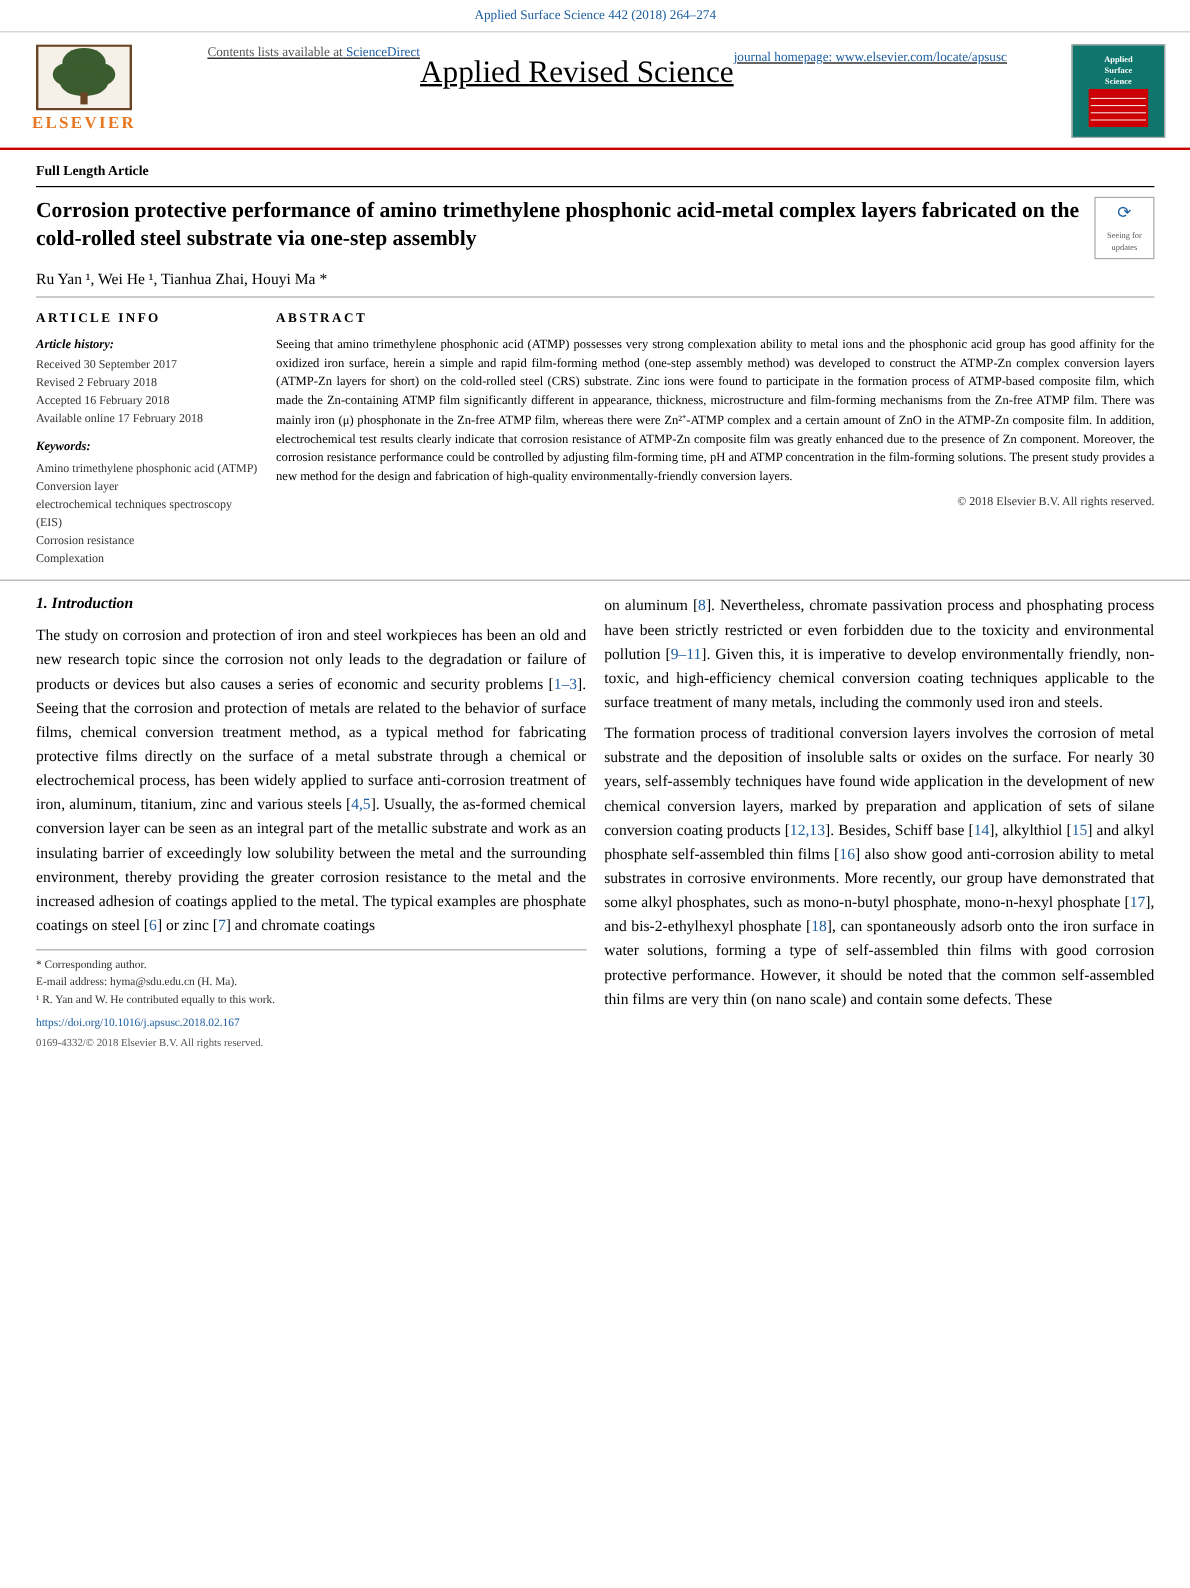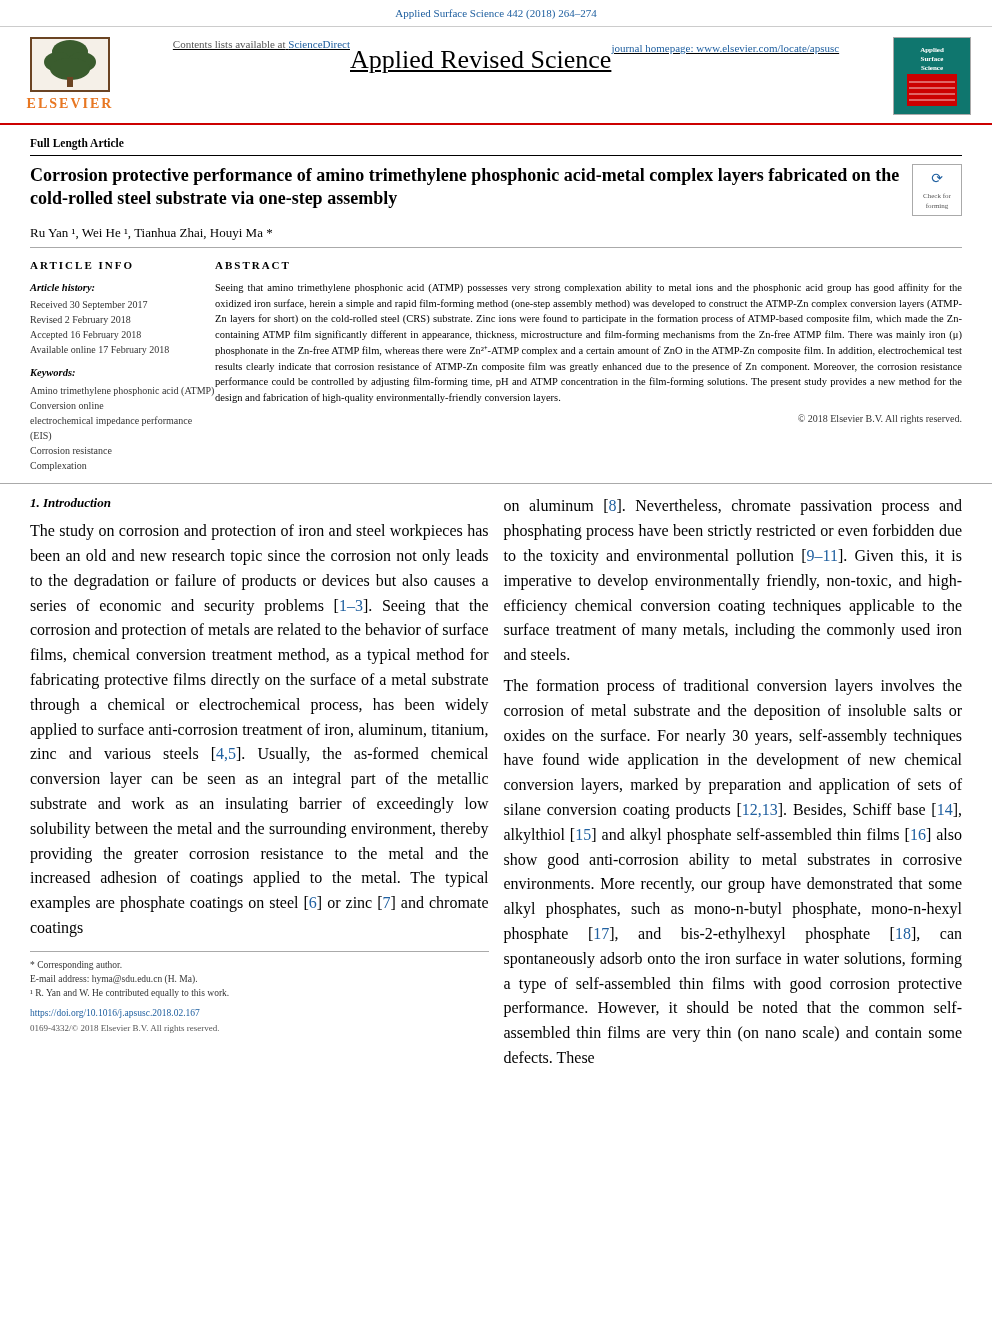--- a/index.html
+++ b/index.html
@@ -149,20 +149,21 @@
       margin-bottom: 4px;
     }
     .affiliation {
       font-size: 10.5px;
       font-style: italic;
       color: #333;
       margin-bottom: 10px;
     }
     .two-col {
       display: flex;
+      gap: 15px;
       border-top: 1px solid #aaa;
       padding-top: 10px;
     }
     .article-info-col {
       width: 185px;
       flex-shrink: 0;
       font-size: 11px;
     }
     .article-info-col h3 {
       font-size: 11px;
@@ -234,21 +235,21 @@
       flex: 1;
     }
     .section-heading {
       font-size: 13px;
       font-style: italic;
       font-weight: bold;
       color: #000;
       margin-bottom: 6px;
     }
     .body-para {
-      font-size: 16px;
+      font-size: 13px;
       color: #000;
       text-align: justify;
       line-height: 1.55;
       margin-bottom: 6px;
     }
     .body-para a, .body-para .ref {
       color: #2060a0;
       text-decoration: none;
     }
     .footnote-section {
@@ -327,43 +328,43 @@
 </div>
 
 <div class="content-area">
 
   <div class="article-type">Full Length Article</div>
 
   <div class="article-title-section">
     <div class="article-title">Corrosion protective performance of amino trimethylene phosphonic acid-metal complex layers fabricated on the cold-rolled steel substrate via one-step assembly</div>
     <div class="check-updates">
       <div class="check-updates-icon">⟳</div>
-      <div style="font-size:7px;">Check for forming</div>
+      <div style="font-size:7px;">Seeing for updates</div>
     </div>
   </div>
 
   <div class="authors-line">
     <span>Ru Yan ¹, Wei He ¹, Tianhua Zhai, Houyi Ma *</span>
   </div>
 
 
   <div class="two-col">
 
     <div class="article-info-col">
       <h3>ARTICLE INFO</h3>
       <div class="info-section-title">Article history:</div>
       <div class="info-row">Received 30 September 2017</div>
       <div class="info-row">Revised 2 February 2018</div>
       <div class="info-row">Accepted 16 February 2018</div>
       <div class="info-row">Available online 17 February 2018</div>
       <div class="keywords-section">
         <div class="info-section-title">Keywords:</div>
         <div class="kw-item">Amino trimethylene phosphonic acid (ATMP)</div>
-        <div class="kw-item">Conversion online</div>
-        <div class="kw-item">electrochemical impedance performance (EIS)</div>
+        <div class="kw-item">Conversion layer</div>
+        <div class="kw-item">electrochemical techniques spectroscopy (EIS)</div>
         <div class="kw-item">Corrosion resistance</div>
         <div class="kw-item">Complexation</div>
       </div>
     </div>
 
     <div class="abstract-col">
       <h3>ABSTRACT</h3>
       <div class="abstract-text">
         Seeing that amino trimethylene phosphonic acid (ATMP) possesses very strong complexation ability to metal ions and the phosphonic acid group has good affinity for the oxidized iron surface, herein a simple and rapid film-forming method (one-step assembly method) was developed to construct the ATMP-Zn complex conversion layers (ATMP-Zn layers for short) on the cold-rolled steel (CRS) substrate. Zinc ions were found to participate in the formation process of ATMP-based composite film, which made the Zn-containing ATMP film significantly different in appearance, thickness, microstructure and film-forming mechanisms from the Zn-free ATMP film. There was mainly iron (μ) phosphonate in the Zn-free ATMP film, whereas there were Zn²⁺-ATMP complex and a certain amount of ZnO in the ATMP-Zn composite film. In addition, electrochemical test results clearly indicate that corrosion resistance of ATMP-Zn composite film was greatly enhanced due to the presence of Zn component. Moreover, the corrosion resistance performance could be controlled by adjusting film-forming time, pH and ATMP concentration in the film-forming solutions. The present study provides a new method for the design and fabrication of high-quality environmentally-friendly conversion layers.
       </div>

